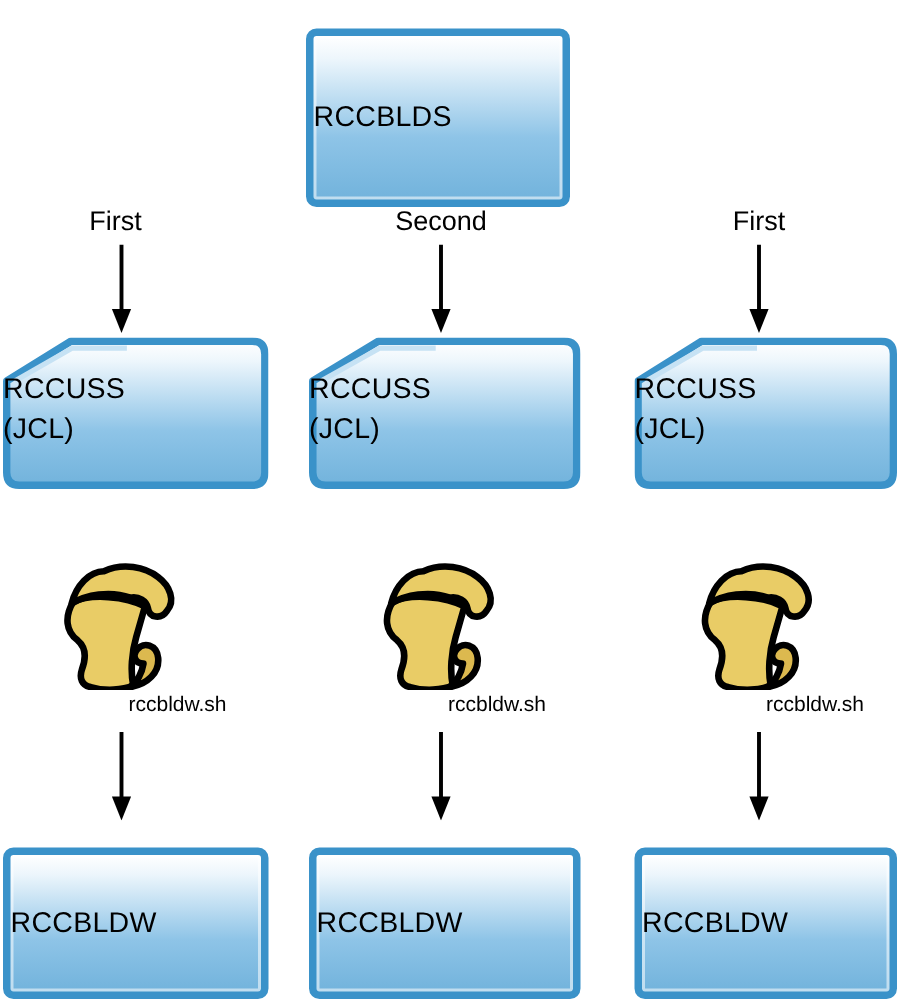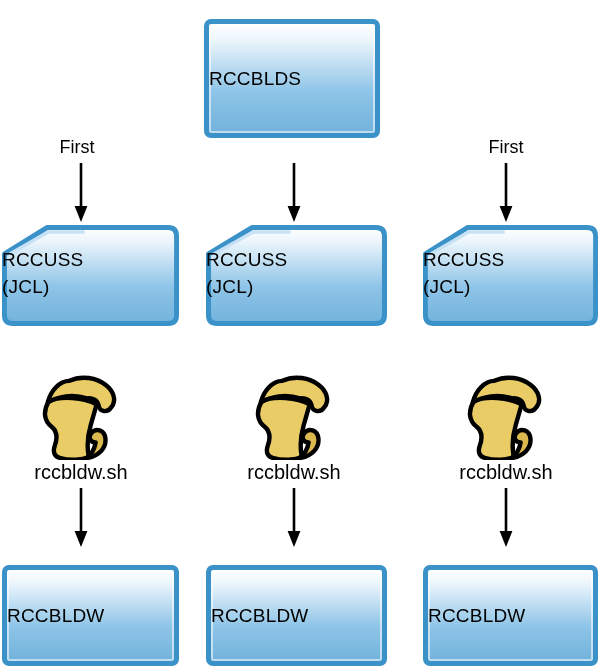--- a/index.html
+++ b/index.html
@@ -42,21 +42,21 @@
   .jcl-text{
     position:absolute;left:0;right:0;top:21px;text-align:left;
     font-size:19px;line-height:27px;letter-spacing:.2px;
   }
   
   .scroll{position:absolute;top:374px;width:78px;height:86px;}
   .scroll.col0{left:42px;}
   .scroll.col1{left:255px;}
   .scroll.col2{left:467px;}
   
-  .script-label{position:absolute;top:461px;width:140px;text-align:center;font-size:20px;}
+  .script-label{position:absolute;top:461px;width:140px;text-align:right;font-size:14px;}
   .script-label.col0{left:11px;}
   .script-label.col1{left:224px;}
   .script-label.col2{left:436px;}
 </style>
 </head>
 <body>
 
 <div class="stage">
 
   <div class="rect top-box">
@@ -95,20 +95,21 @@
   </svg>
   <div class="script-label col0">rccbldw.sh</div>
   <svg class="arrow arrow2 col0" viewBox="0 0 18 59">
     <line x1="9" y1="0" x2="9" y2="44" stroke="#000" stroke-width="2.6"></line>
     <polygon points="9,59 2.6,43 15.4,43" fill="#000"></polygon>
   </svg>
   <div class="rect out-box col0">
     <span>RCCBLDW</span>
   </div>
 
+  <div class="seq-label col1">Second</div>
   <svg class="arrow arrow1 col1" viewBox="0 0 18 59">
     <line x1="9" y1="0" x2="9" y2="44" stroke="#000" stroke-width="2.6"></line>
     <polygon points="9,59 2.6,43 15.4,43" fill="#000"></polygon>
   </svg>
   <div class="jcl-wrap col1">
     <svg class="jcl-shape" viewBox="0 0 180 101" preserveAspectRatio="none">
       <defs>
         <linearGradient id="g1" x1="0" y1="0" x2="0" y2="1">
           <stop offset="0" stop-color="#ffffff"></stop>
             <stop offset="0.14" stop-color="#edf6fc"></stop>

